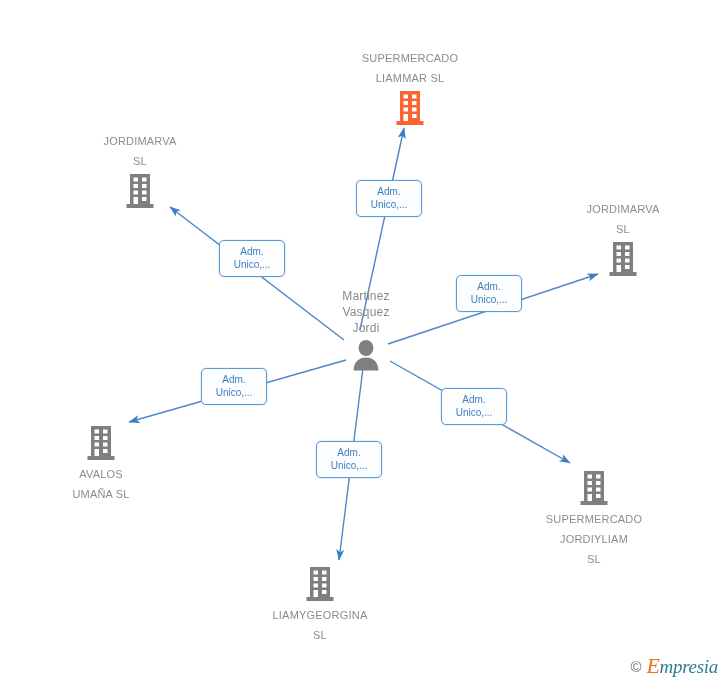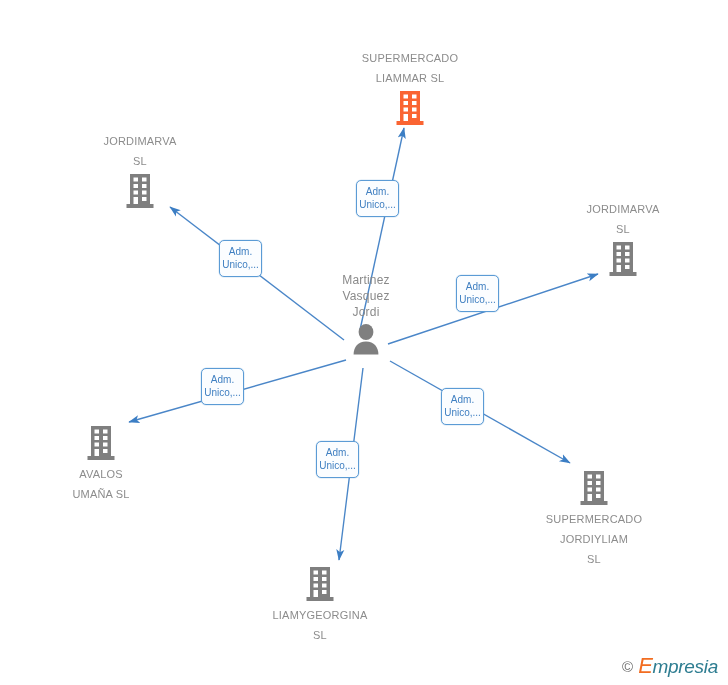--- a/index.html
+++ b/index.html
@@ -37,32 +37,33 @@
     color: #8c8c8c;
     letter-spacing: 0.2px;
     line-height: 20px;
     white-space: pre-line;
   }
   .node-label.center-person {
     font-weight: normal;
     font-size: 12px;
     color: #8a8a8a;
     line-height: 16px;
+    margin-top: 16px;
   }
   .node-icon {
     display: block;
     margin: 2px auto 0 auto;
     line-height: 0;
   }
   .node.label-below .node-icon {
     margin: 0 auto 3px auto;
   }
   .edge-label {
     position: absolute;
-    width: 43px;
+    width: 66px;
     margin-left: -33px;
     margin-top: -22px;
     box-sizing: border-box;
     padding: 4px 2px 5px 2px;
     background: #fbfdff;
     border: 1px solid #5b9bd5;
     border-radius: 5px;
     color: #3f7fc1;
     font-size: 10px;
     line-height: 13px;
@@ -78,21 +79,21 @@
     align-items: center;
     gap: 5px;
     z-index: 6;
   }
   .wm-c {
     font-size: 15px;
     color: #6f6f6f;
     line-height: 1;
   }
   .wm-name {
-    font-family: Liberation Sans, sans-serif;
+    font-family: Liberation Serif, serif;
     font-style: italic;
     font-size: 19px;
     color: #2e7d91;
     line-height: 1;
     letter-spacing: -0.3px;
   }
   .wm-name .wm-e {
     color: #f26d21;
     font-size: 22px;
   }

